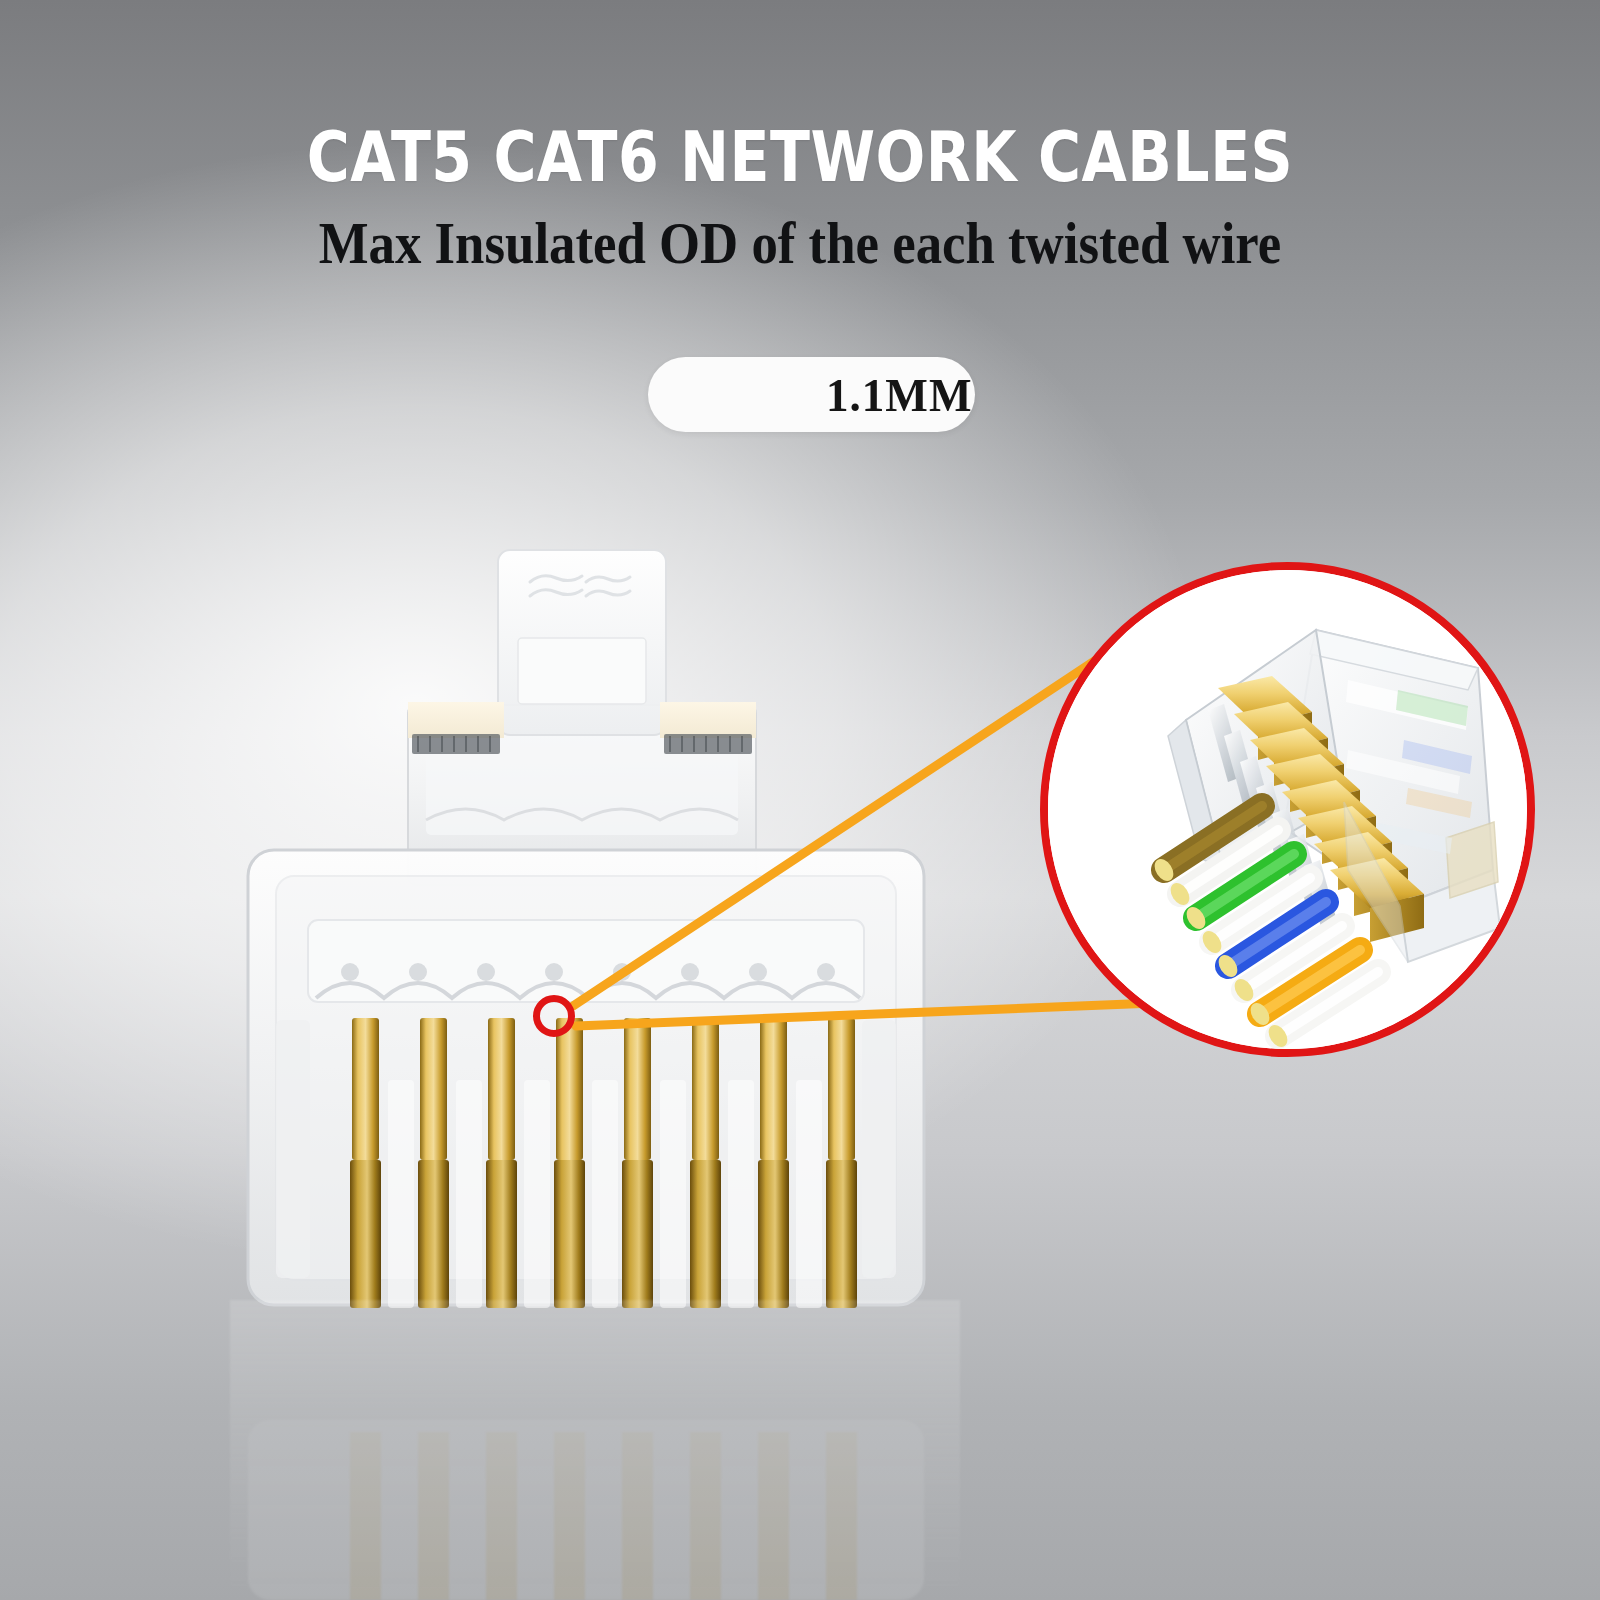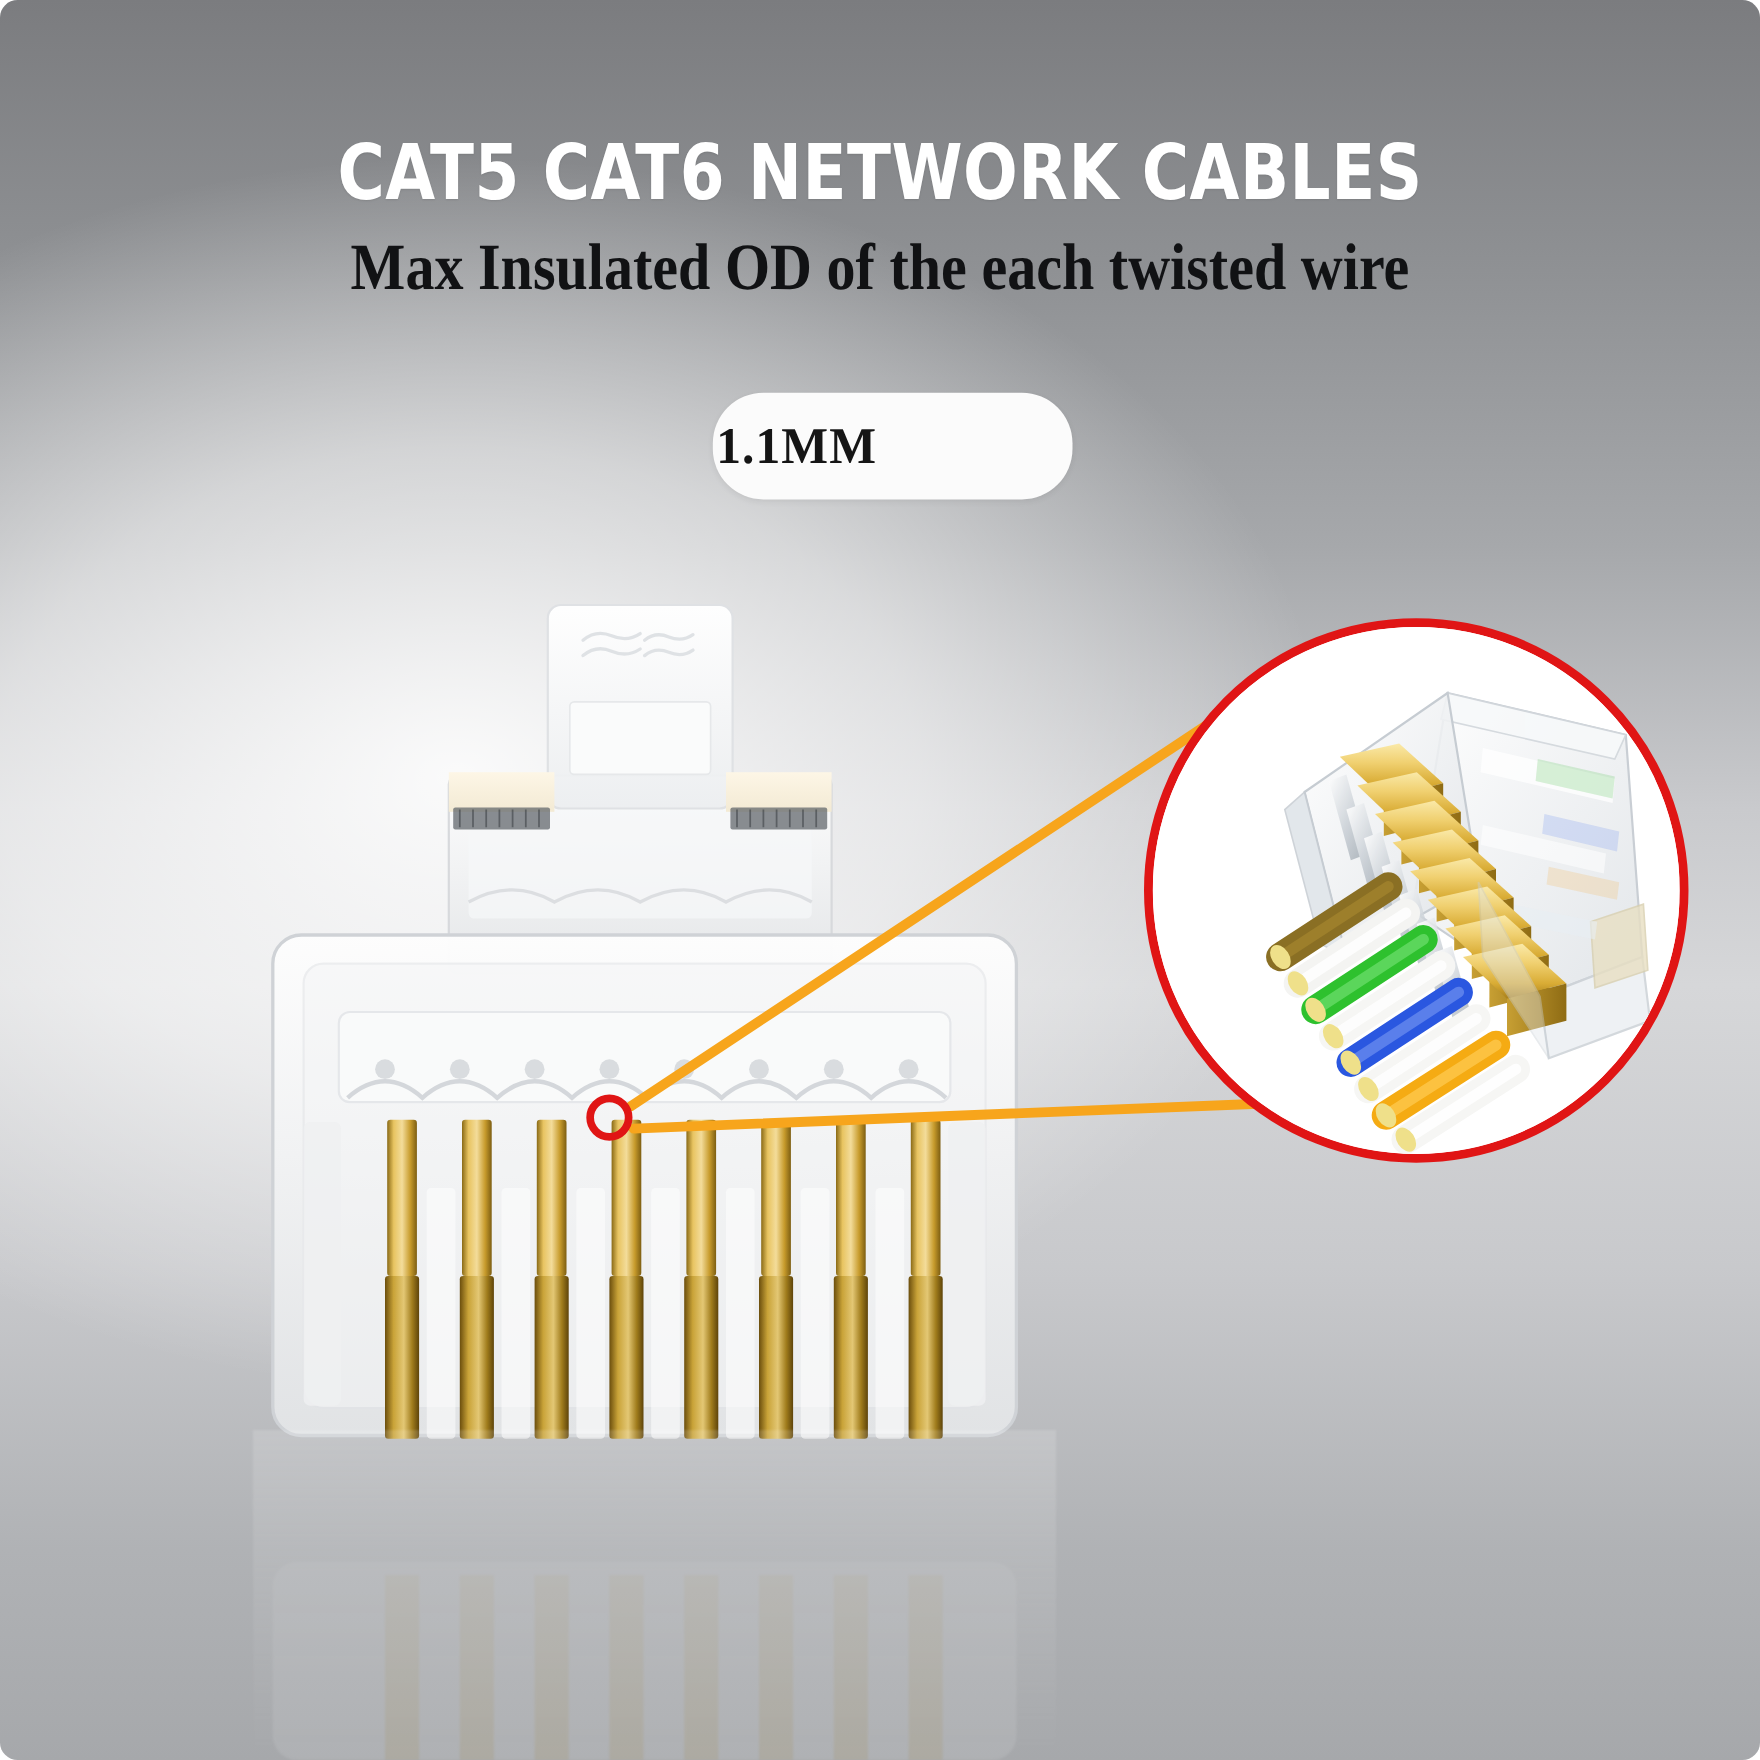--- a/index.html
+++ b/index.html
@@ -9,21 +9,20 @@
   }
   #stage {
     position: relative;
     width: 1600px;
     height: 1600px;
     overflow: hidden;
     font-family: "Liberation Sans", sans-serif;
     background:
       radial-gradient(ellipse 1100px 780px at 26% 44%, rgba(255,255,255,0.92) 0%, rgba(255,255,255,0.55) 38%, rgba(255,255,255,0.0) 72%),
       linear-gradient(to bottom, #7b7c7f 0%, #8d8f92 14%, #a6a8ab 31%, #c9cacd 46%, #d6d7d9 56%, #c8c9cc 72%, #b0b2b5 88%, #a6a8ab 100%);
-    border-radius: 16px;
   }
 
   
   .title {
     position: absolute;
     left: 0;
     top: 122px;
     width: 1600px;
     text-align: center;
     color: #ffffff;
@@ -50,27 +49,27 @@
     transform: scaleX(0.88);
     white-space: nowrap;
   }
 
   
   .badge {
     position: absolute;
     left: 648px;
     top: 357px;
     width: 327px;
-    height: 97px;
+    height: 75px;
     background: #fbfbfb;
     border-radius: 46px;
     box-shadow: 0 2px 6px rgba(0,0,0,0.07);
     display: flex;
     align-items: center;
-    justify-content: flex-start;
+    justify-content: flex-end;
   }
   .badge-text {
     font-family: "Liberation Serif", "DejaVu Serif", serif;
     font-weight: 700;
     font-size: 47px;
     color: #151515;
     letter-spacing: 1px;
     transform: scaleX(0.96);
   }
 

